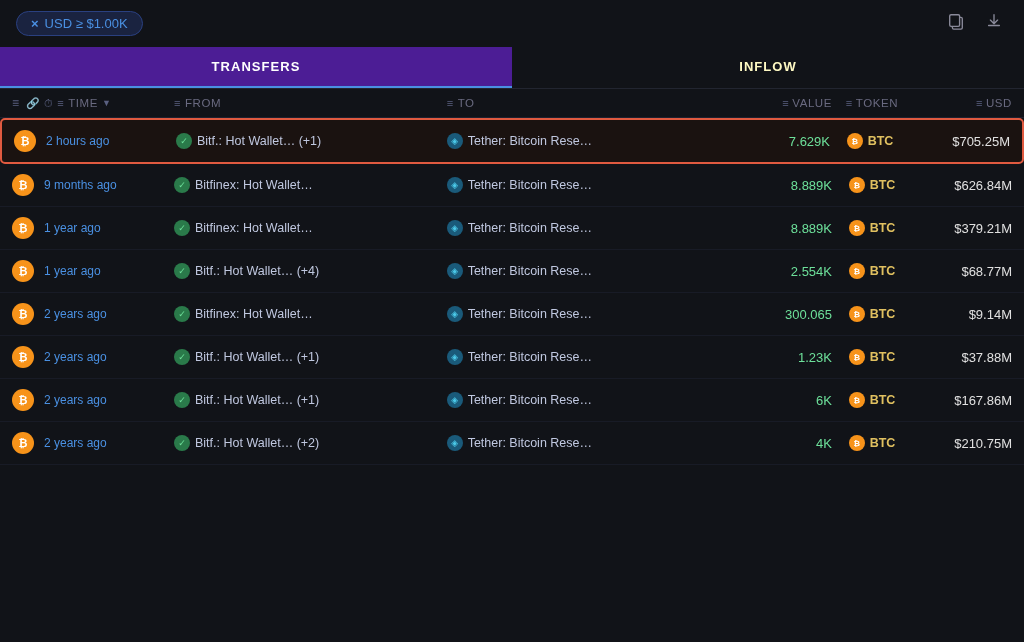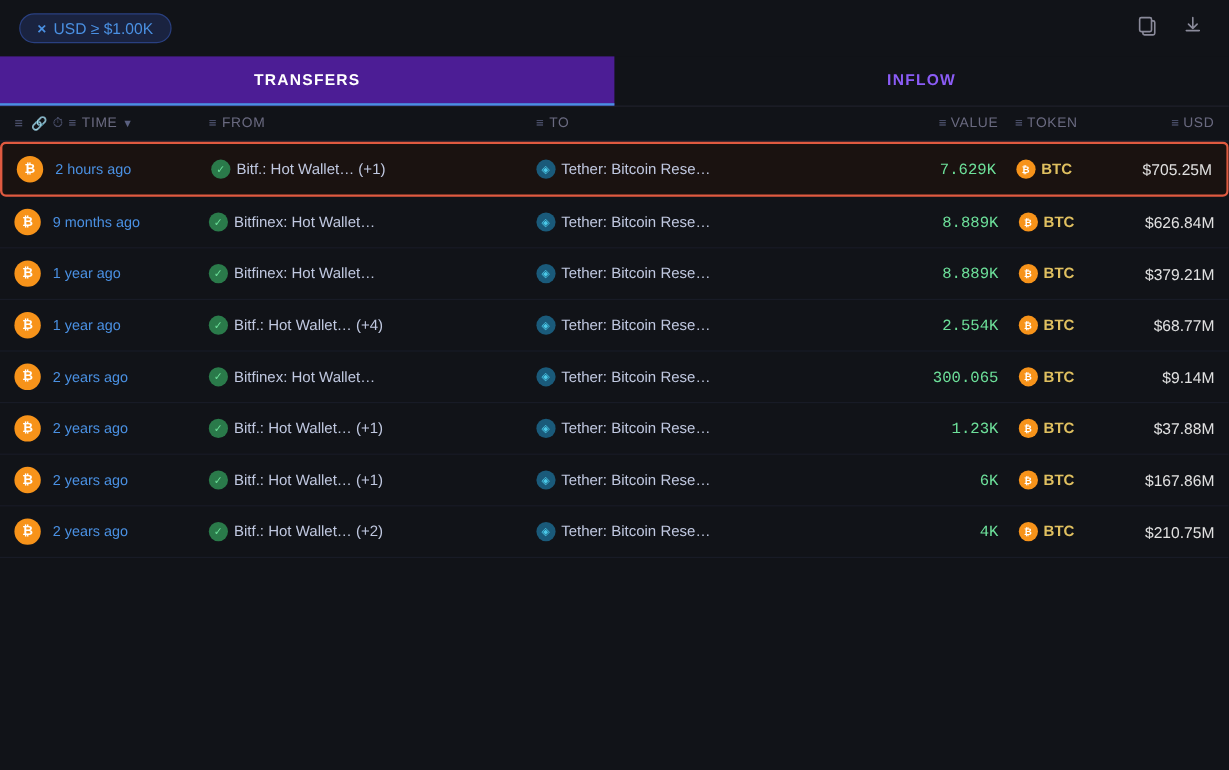--- a/index.html
+++ b/index.html
@@ -53,21 +53,21 @@
       border-bottom: 1.5px solid #222530;
       background: #111318;
     }
     .tab {
       flex: 1;
       text-align: center;
       padding: 12px 0;
       font-size: 13px;
       font-weight: 600;
       letter-spacing: 0.08em;
-      color: #8b5cf6;
+      color: #fef9c3;
       cursor: pointer;
       text-transform: uppercase;
     }
     .tab.active {
       color: #ffffff;
       border-bottom: 2.5px solid #4a90e2;
       background: #4c1d95;
     }
     .col-headers {
       display: flex;
@@ -99,21 +99,21 @@
     }
     .row.highlighted {
       border: 2px solid #e05a40;
       border-radius: 5px;
       background: #1a1210;
     }
     .row .col-icon { width: 32px; }
     .row .col-time { width: 130px; color: #4a90e2; font-size: 12px; text-align: right; }
     .row .col-from { flex: 1.2; color: #c0c8e0; font-size: 12.5px; display: flex; align-items: center; gap: 5px; }
     .row .col-to { flex: 1.3; color: #c0c8e0; font-size: 12.5px; display: flex; align-items: center; gap: 5px; }
-    .row .col-value { width: 90px; text-align: right; color: #6de09a; font-size: 13px; font-weight: 500; justify-content: flex-end; font-family: Liberation Mono, monospace; }
+    .row .col-value { width: 90px; text-align: right; color: #6de09a; font-size: 13px; font-weight: 500; justify-content: flex-end; }
     .row .col-token { width: 80px; text-align: center; color: #e0c060; font-size: 12.5px; font-weight: 600; display: flex; align-items: center; justify-content: center; gap: 5px; }
     .row .col-usd { width: 100px; text-align: right; color: #e0e0e0; font-size: 13px; font-weight: 500; justify-content: flex-end; }
     .btc-circle {
       width: 22px;
       height: 22px;
       border-radius: 50%;
       background: #f7931a;
       display: flex;
       align-items: center;
       justify-content: center;

